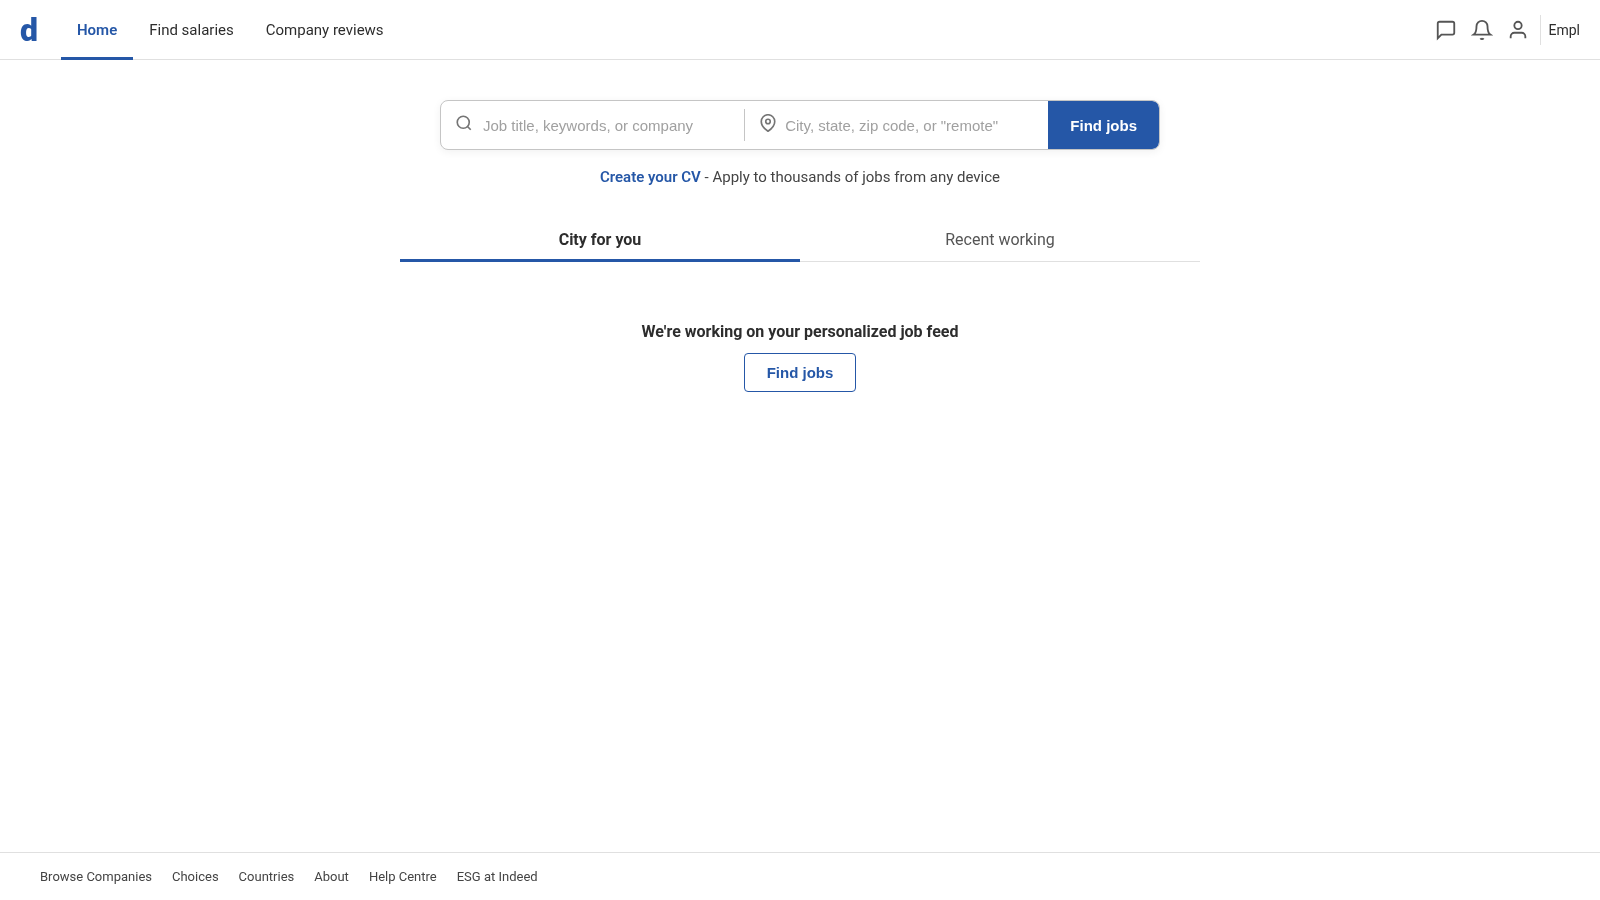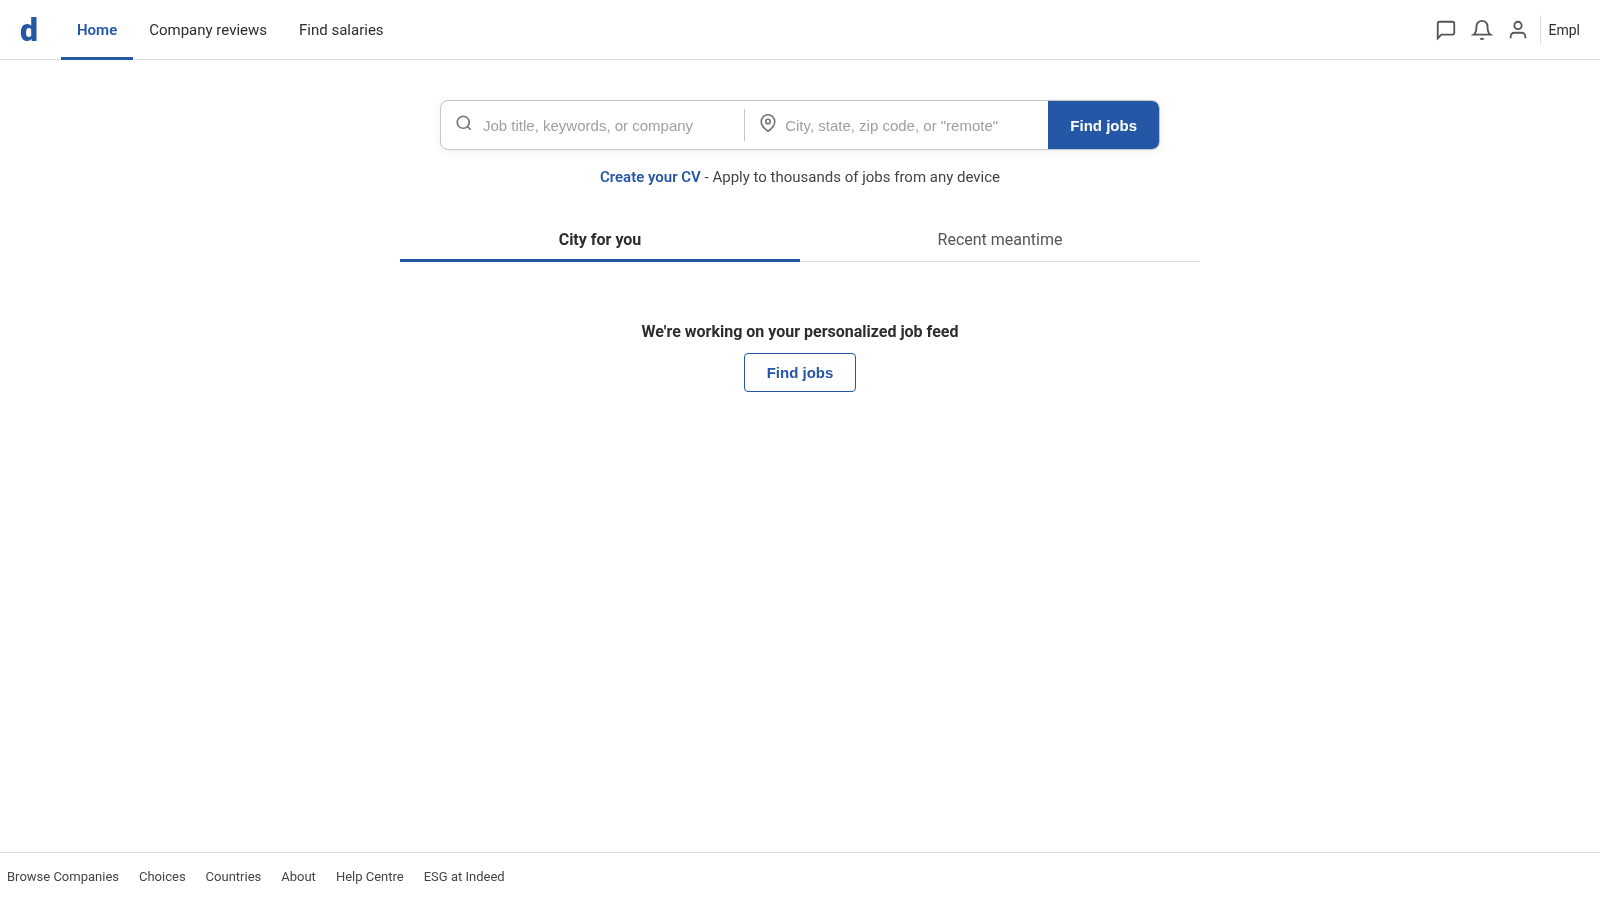--- a/index.html
+++ b/index.html
@@ -245,21 +245,21 @@
       font-size: 15px;
       font-weight: 600;
       border-radius: 4px;
       cursor: pointer;
     }
 
     
     .footer {
       margin-top: auto;
       border-top: 1px solid #e0e0e0;
-      padding: 16px 7px;
+      padding: 16px 40px;
       display: flex;
       align-items: center;
       flex-wrap: wrap;
       gap: 20px;
     }
     .footer-left {
       display: flex;
       align-items: center;
       gap: 20px;
       flex-wrap: wrap;
@@ -282,22 +282,22 @@
       color: #444;
     }
   </style>
 </head>
 <body>
 
 <header class="header">
   <span class="logo">d</span>
   <nav class="nav">
     <a class="nav-item active">Home</a>
+    <a class="nav-item">Find salaries</a>
     <a class="nav-item">Company reviews</a>
-    <a class="nav-item">Find salaries</a>
   </nav>
   <div class="header-right">
     <div class="header-icon">
       <svg width="22" height="22" viewBox="0 0 24 24" fill="none" stroke="#555" stroke-width="2">
         <path d="M21 15a2 2 0 0 1-2 2H7l-4 4V5a2 2 0 0 1 2-2h14a2 2 0 0 1 2 2z"></path>
       </svg>
     </div>
     <div class="header-icon">
       <svg width="22" height="22" viewBox="0 0 24 24" fill="none" stroke="#555" stroke-width="2">
         <path d="M18 8A6 6 0 0 0 6 8c0 7-3 9-3 9h18s-3-2-3-9"></path>
@@ -339,21 +339,21 @@
     </div>
     <button class="find-jobs-btn">Find jobs</button>
   </div>
 
   <p class="create-cv-text">
     <a class="create-cv-link">Create your CV</a><span> - Apply to thousands of jobs from any device</span>
   </p>
 
   <div class="tabs-container">
     <div class="tab active">City for you</div>
-    <div class="tab">Recent meantime</div>
+    <div class="tab">Recent working</div>
   </div>
 
   <div class="job-feed">
     <p class="job-feed-title">We're working on your personalized job feed</p>
     <button class="find-jobs-outline-btn">Find jobs</button>
   </div>
 
 </main>
 
 <footer class="footer">

